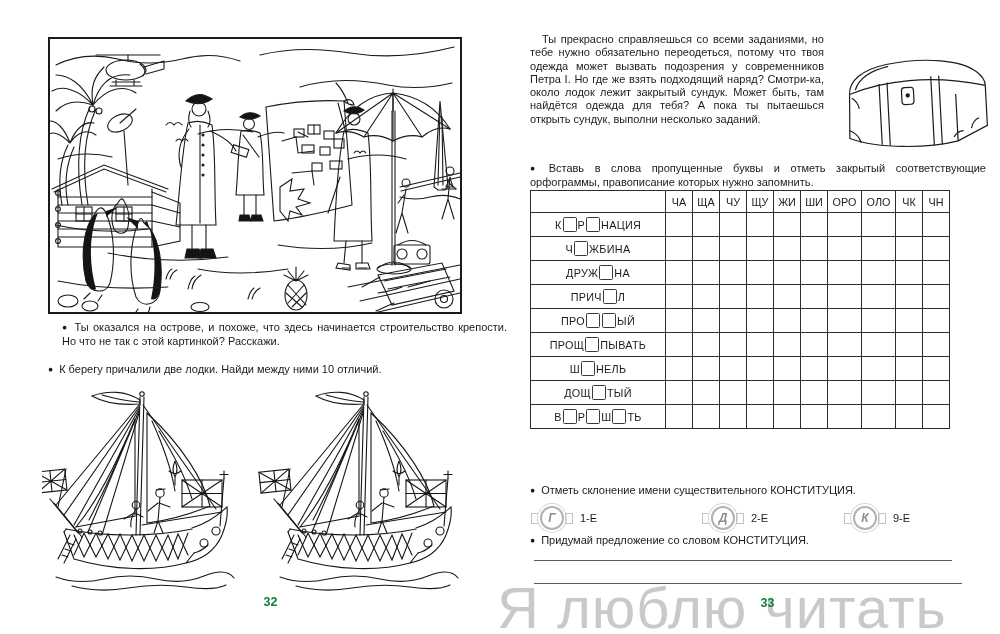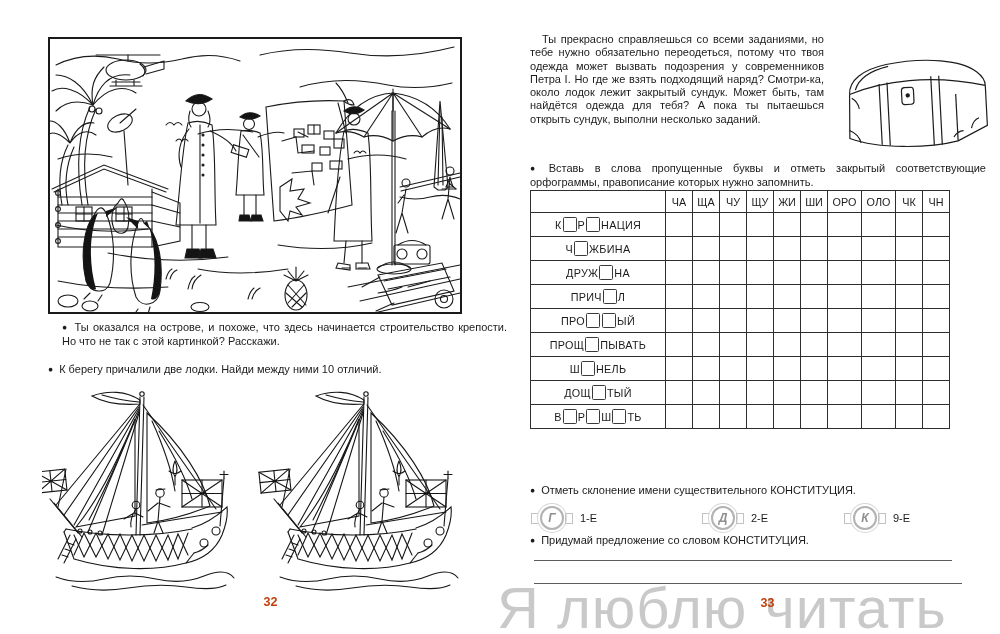--- a/index.html
+++ b/index.html
@@ -10,21 +10,21 @@
   .page{position:absolute;top:25px;z-index:1;}
   .pl{left:30px;width:470px;height:600px;}
   .pr{left:520px;width:478px;height:600px;}
   .island{position:absolute;left:18px;top:12px;margin:0;}
   .task{position:absolute;margin:0;text-align:justify;font-size:11px;line-height:13.5px;
     color:#1b1b1b;}
   .blt{font-size:8.5px;margin-right:6px;vertical-align:1px;}
   .t-island{left:32px;top:296px;width:445px;}
   .t-ships{left:18px;top:338px;width:445px;}
   .ships{position:absolute;left:12px;top:358px;width:446px;}
-  .pnum{position:absolute;font-size:12.5px;font-weight:bold;color:#c2410c;text-align:center;}
+  .pnum{position:absolute;font-size:12.5px;font-weight:bold;color:#15803d;text-align:center;}
   .pnl{left:18px;top:570px;width:445px;}
   .pnr{left:10px;top:571px;width:445px;padding-left:15px;}
   .intro{position:absolute;left:10px;top:8px;width:294px;margin:0;text-align:justify;
     text-indent:12px;font-size:11px;line-height:13.3px;color:#1b1b1b;}
   .chest{position:absolute;left:316px;top:26px;margin:0;}
   .t-tbl{left:10px;top:137px;width:456px;}
   .ortho{position:absolute;left:10px;top:165px;border-collapse:collapse;table-layout:fixed;}
   .ortho th,.ortho td{border:1px solid #2e2e2e;padding:0;text-align:center;
     font-size:10.8px;font-weight:400;color:#1b1b1b;}
   .ortho th{height:21px;}

